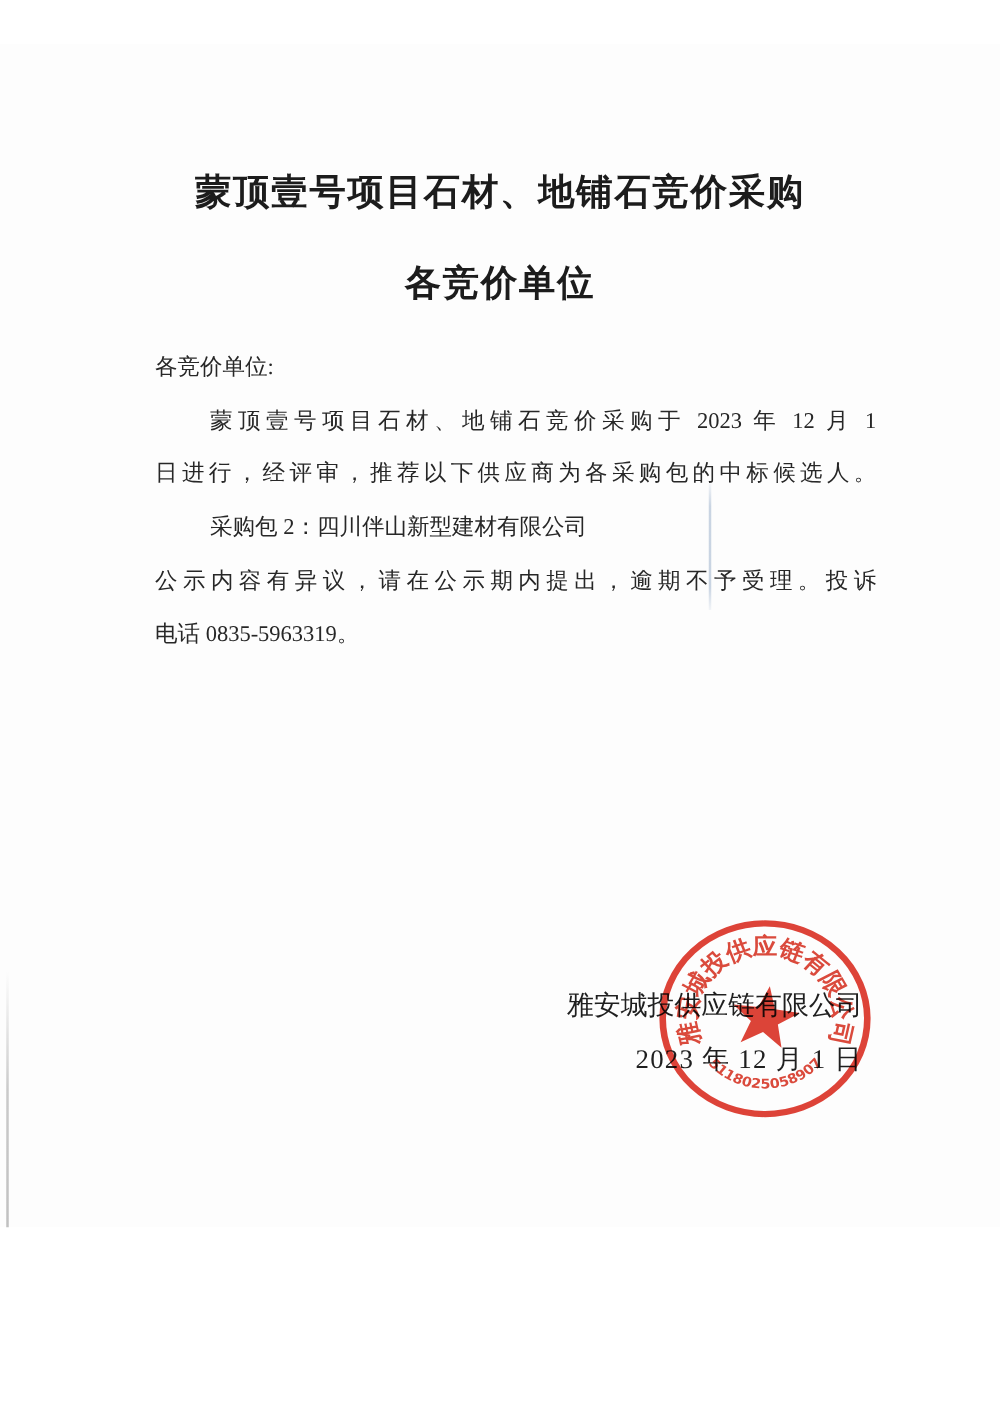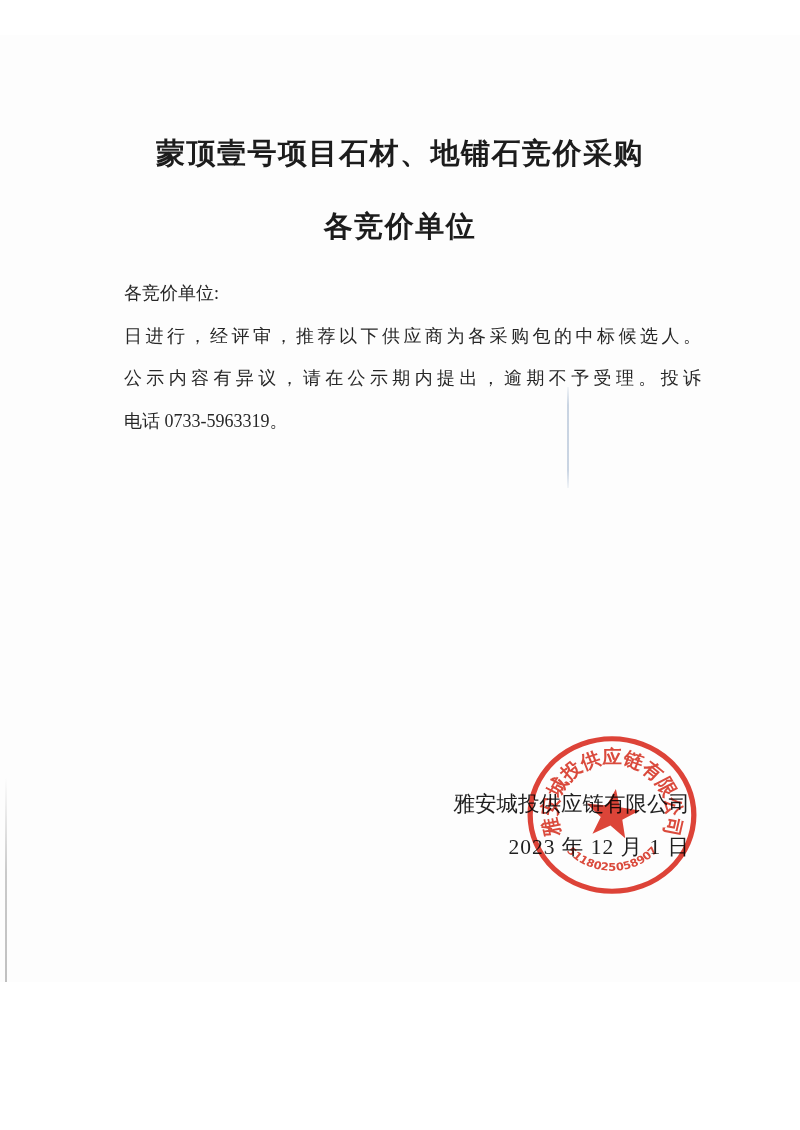--- a/index.html
+++ b/index.html
@@ -102,23 +102,25 @@
 </head>
 <body>
 
 <div class="page">
 
   <div class="title-line title-1">蒙顶壹号项目石材、地铺石竞价采购</div>
   <div class="title-line title-2">各竞价单位</div>
 
   <div class="body-text">
     <div class="body-line">各竞价单位:</div>
+    <div class="body-line indent justify">蒙顶壹号项目石材、地铺石竞价采购于 2023 年 12 月 1</div>
     <div class="body-line justify">日进行，经评审，推荐以下供应商为各采购包的中标候选人。</div>
+    <div class="body-line indent">采购包 2：四川伴山新型建材有限公司</div>
     <div class="body-line justify">公示内容有异议，请在公示期内提出，逾期不予受理。投诉</div>
-    <div class="body-line">电话 0733-5963319。</div>
+    <div class="body-line">电话 0835-5963319。</div>
   </div>
 
   <div class="signature">
     <div class="sig-company">雅安城投供应链有限公司</div>
     <div class="sig-date">2023 年 12 月 1 日</div>
   </div>
 
   <div class="stamp">
     <svg viewBox="0 0 200 200" preserveAspectRatio="none" xmlns="http://www.w3.org/2000/svg">
 

